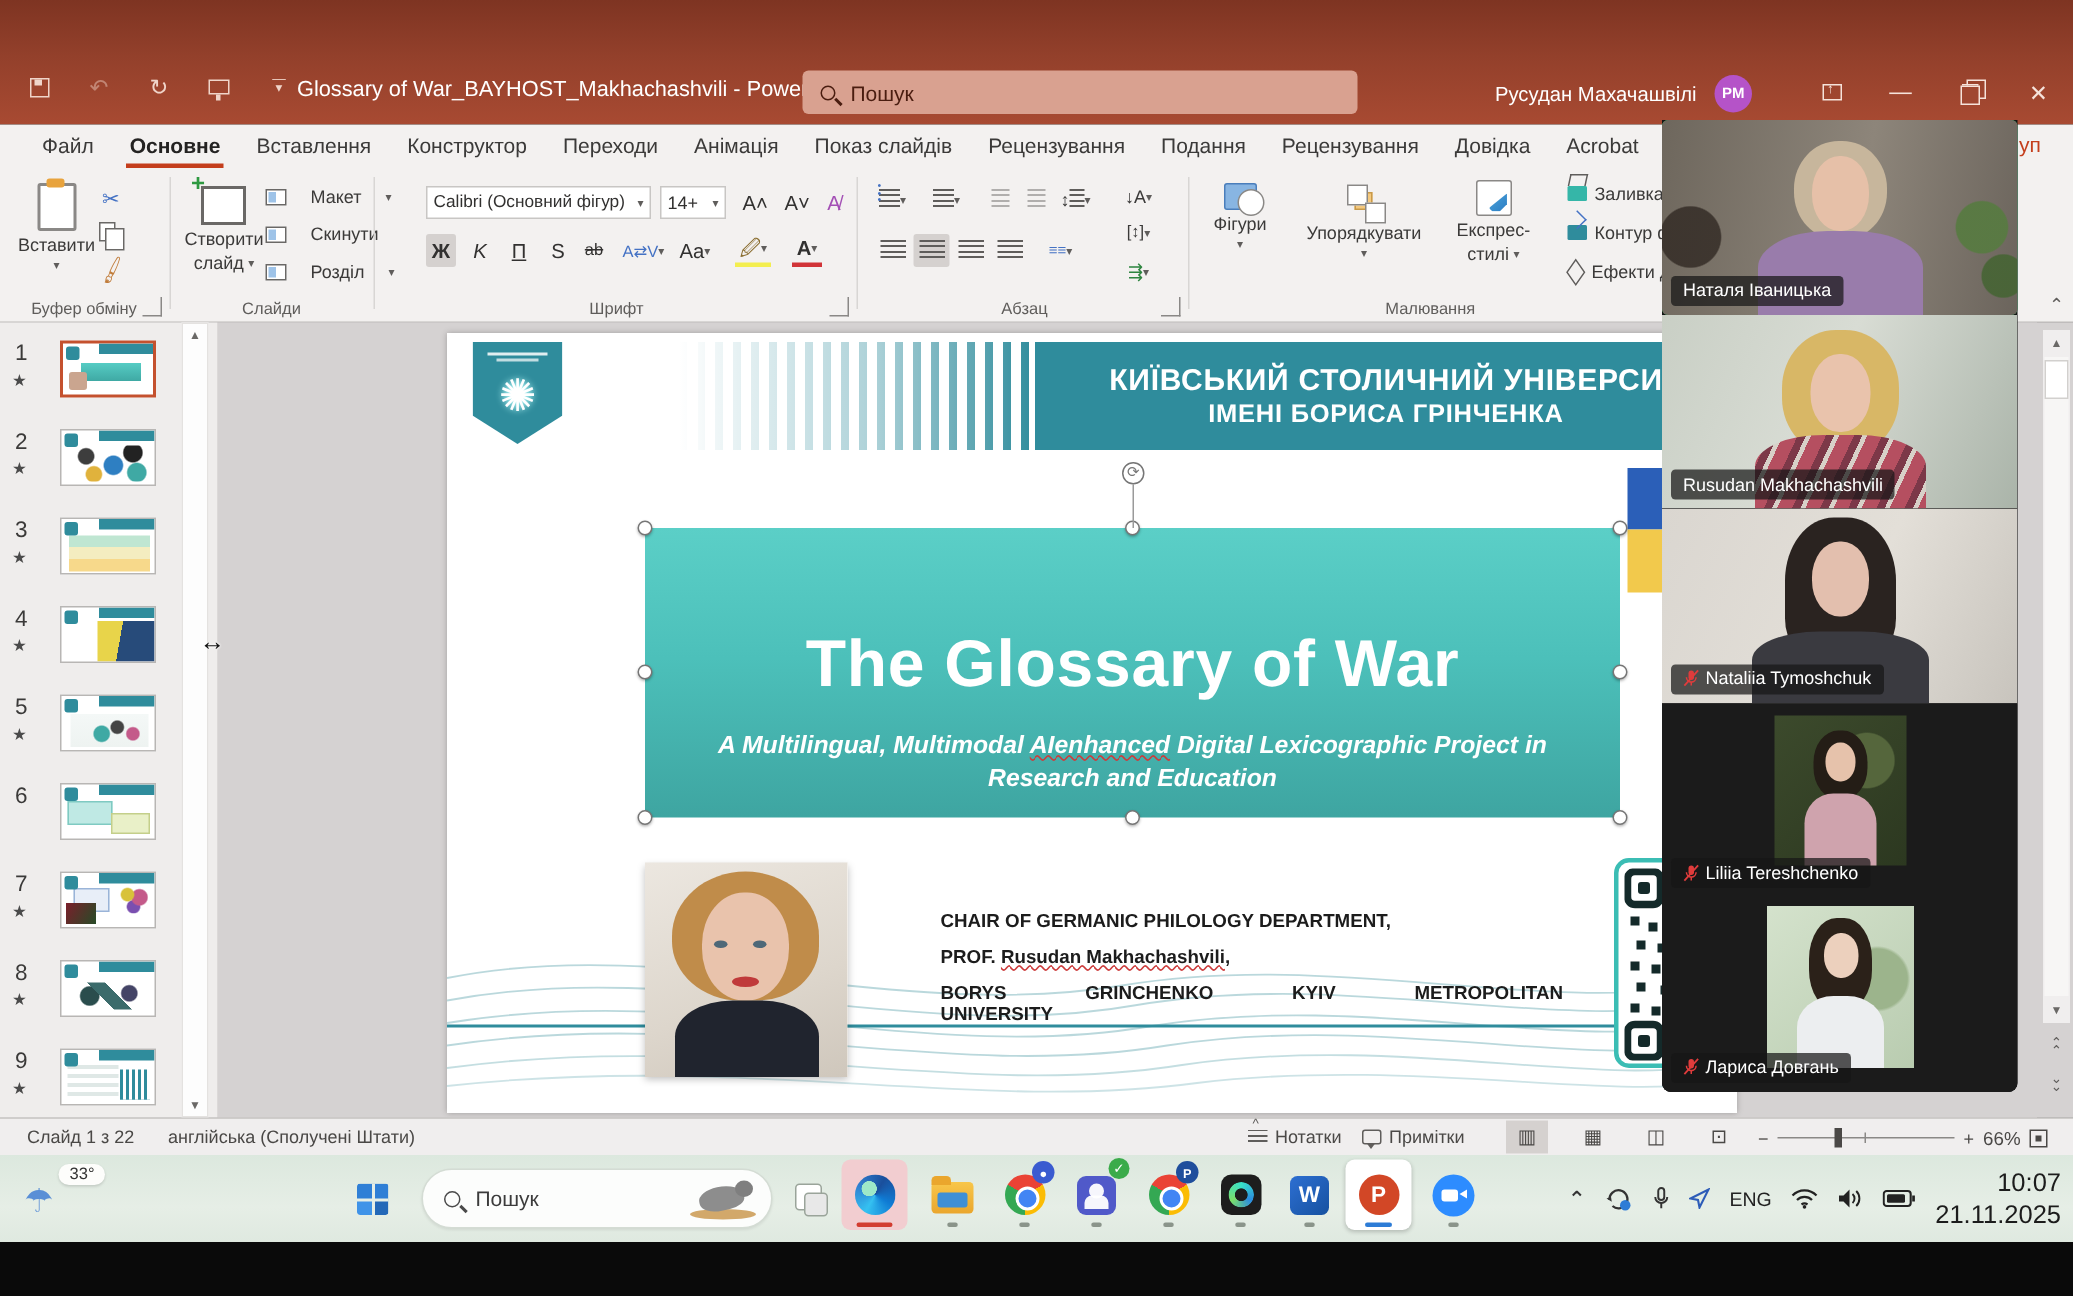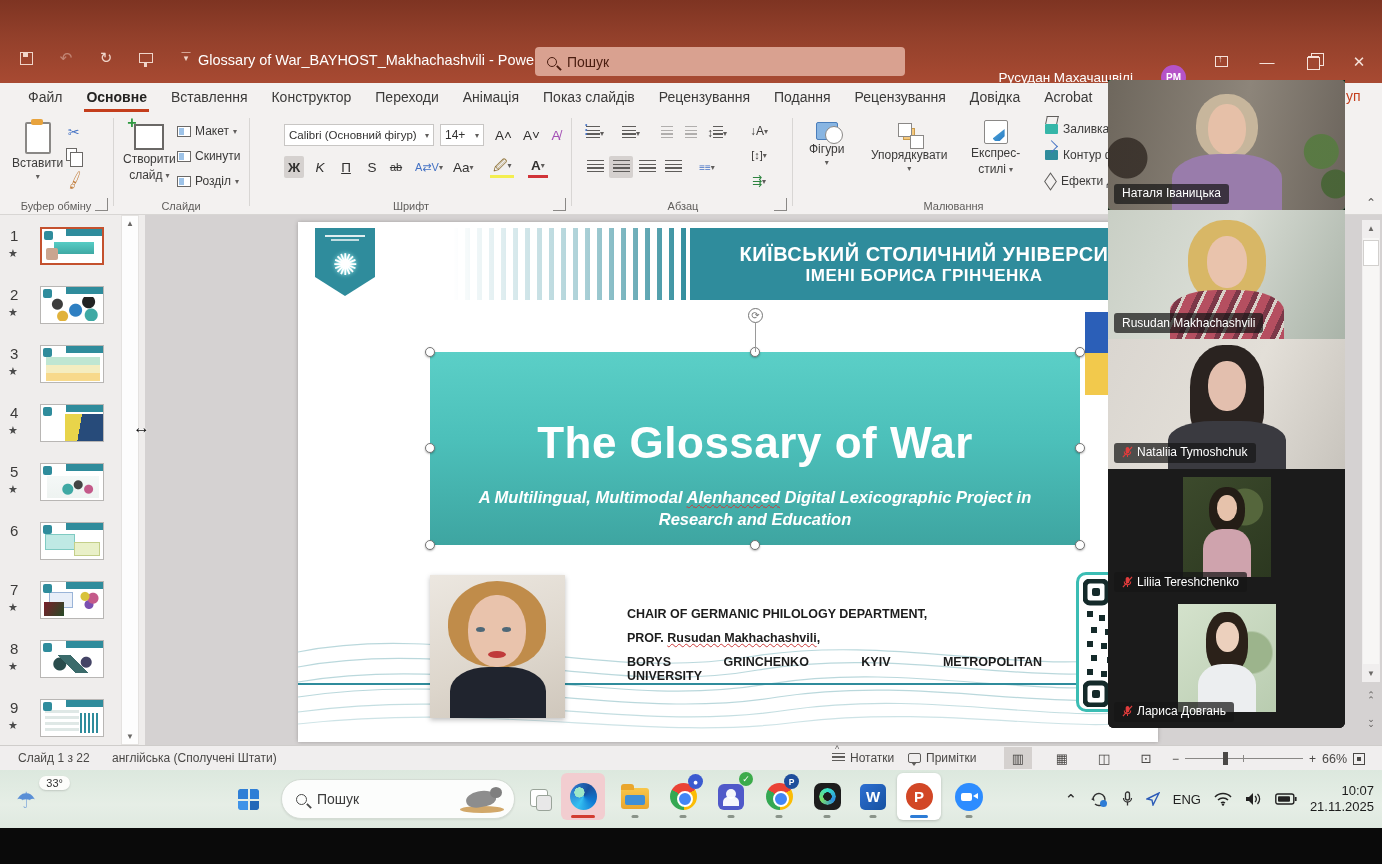--- a/index.html
+++ b/index.html
@@ -18,21 +18,21 @@
   .floppy { width:13px; height:13px; border:1.6px solid #f0d5ca; position:relative; }
   .floppy::before { content:""; position:absolute; left:2px; top:0; width:5px; height:4px; background:#f0d5ca; }
   .dim { opacity:.45; }
   .monitor { width:14px; height:10px; border:1.6px solid #f0d5ca; position:relative; }
   .monitor::after { content:""; position:absolute; left:4px; top:9px; width:3px; height:4px; background:#f0d5ca; }
   #title-text { position:absolute; left:198px; top:52px; color:#fff; font-size:14.5px; white-space:nowrap; }
   #title-search { position:absolute; left:535px; top:47px; width:370px; height:29px; background:#d9a190;
     border-radius:4px; display:flex; align-items:center; padding-left:12px; gap:10px; color:#4a1d10; font-size:14px; }
   .mag { width:10px; height:10px; border:1.8px solid #4a1d10; border-radius:50%; position:relative; flex:0 0 auto;}
   .mag::after { content:""; position:absolute; left:8px; top:9px; width:6px; height:1.8px; background:#4a1d10; transform:rotate(45deg); }
-  #user-area { position:absolute; right:196px; top:50px; display:flex; align-items:center; gap:28px;margin-top:15px; }
+  #user-area { position:absolute; right:214px; top:50px; display:flex; align-items:center; gap:12px; }
   #user-name { color:#fff; font-size:13.5px; }
   #avatar { width:25px; height:25px; border-radius:50%; background:#b553c8; color:#fff; font-size:10px;
     display:flex; align-items:center; justify-content:center; font-weight:bold; }
   #win-controls { position:absolute; right:0; top:40px; height:43px; display:flex; }
   .winbtn { width:46px; height:43px; display:flex; align-items:center; justify-content:center; color:#f6e3db; font-size:15px; }
   .ribopt { width:13px; height:11px; border:1.5px solid #f6e3db; position:relative; }
   .ribopt::after{ content:"↑"; position:absolute; left:2.5px; top:-3px; font-size:9px; color:#f6e3db; }
   .restore { width:11px; height:11px; border:1.5px solid #f6e3db; position:relative; background:transparent; }
   .restore::before { content:""; position:absolute; left:2px; top:-4px; width:11px; height:11px; border:1.5px solid #f6e3db; }
   .restore::after { content:""; position:absolute; left:-2px; top:0px; width:11px; height:11px; background:#a04731; border:1.5px solid #f6e3db; }
@@ -63,21 +63,21 @@
   .scissors { font-size:14px; color:#4472c4; }
   .copy-ic { width:11px; height:13px; border:1.4px solid #6a6866; background:#fff; position:relative; }
   .copy-ic::after { content:""; position:absolute; left:3px; top:3px; width:11px; height:13px; border:1.4px solid #6a6866; background:#fff; }
   .brush-ic { font-size:14px; color:#c07c3a; transform:rotate(-20deg); }
 
   
   .newslide-ic { width:30px; height:26px; border:2px solid #6a6866; background:#fff; position:relative; }
   .newslide-ic::before { content:"+"; position:absolute; left:-9px; top:-12px; color:#2e9940; font-size:16px; font-weight:bold; }
   .mini-lay { width:14px; height:11px; border:1.4px solid #6a6866; background:#fff; position:relative; }
   .mini-lay::before { content:""; position:absolute; left:1px; top:1px; width:5px; height:7px; background:#9ec3e8; }
-  .srow { display:flex; align-items:center; gap:4px; margin-bottom:5px; font-size:12px; }
+  .srow { display:flex; align-items:center; gap:16px; margin-bottom:5px; font-size:12px; }
 
   
   .combo { background:#fff; border:1px solid #c8c6c4; height:22px; display:flex; align-items:center;
     padding:0 4px; justify-content:space-between; font-size:12px; color:#323130; }
   .fbtn { min-width:20px; height:22px; display:flex; align-items:center; justify-content:center; font-size:13.5px; color:#323130; padding:0 3px;}
   .fbtn.activeb { background:#d5d1cf; border-radius:2px; }
   .u-line { text-decoration:underline; }
   .strike { text-decoration:line-through; }
   .hl-A { border-bottom:3px solid #f3ee4f; line-height:13px; }
   .fc-A { border-bottom:3px solid #d13438; line-height:13px; font-weight:bold;}
@@ -309,21 +309,21 @@
   .ppt-tile { background:#fff; box-shadow:0 1px 3px rgba(0,0,0,.2); }
   .ppt-ic { width:27px; height:27px; border-radius:50%; background:#d24726; color:#fff; font-weight:bold; font-size:15px;
      display:flex; align-items:center; justify-content:center; }
   .zoom-ic { width:28px; height:28px; border-radius:50%; background:#2d8cff; position:relative; }
   .zoom-ic::before { content:""; position:absolute; left:6px; top:10px; width:11px; height:8px; border-radius:2px; background:#fff; }
   .zoom-ic::after { content:""; position:absolute; left:17.5px; top:10.5px; border-top:3.5px solid transparent; border-bottom:3.5px solid transparent; border-right:5px solid #fff; }
   #tray { position:absolute; right:8px; top:0; height:58px; display:flex; align-items:center; gap:13px; color:#222; }
   #tray svg { display:block; }
   #tray .chevup { font-size:14px; font-weight:bold; color:#333; }
   #tb-lang { font-size:13px; }
-  #clock { text-align:right; font-size:13px; line-height:1.25; color:#1c1c1c; }
+  #clock { text-align:right; font-size:17px; line-height:1.25; color:#1c1c1c; }
 
   #bottombar { position:absolute; left:0; top:828px; width:1382px; height:36px; background:#0a0a0a; }
 </style>
 </head>
 <body>
 
 <div id="screen">
 
   <div id="titlebar">
     <div id="qat">

